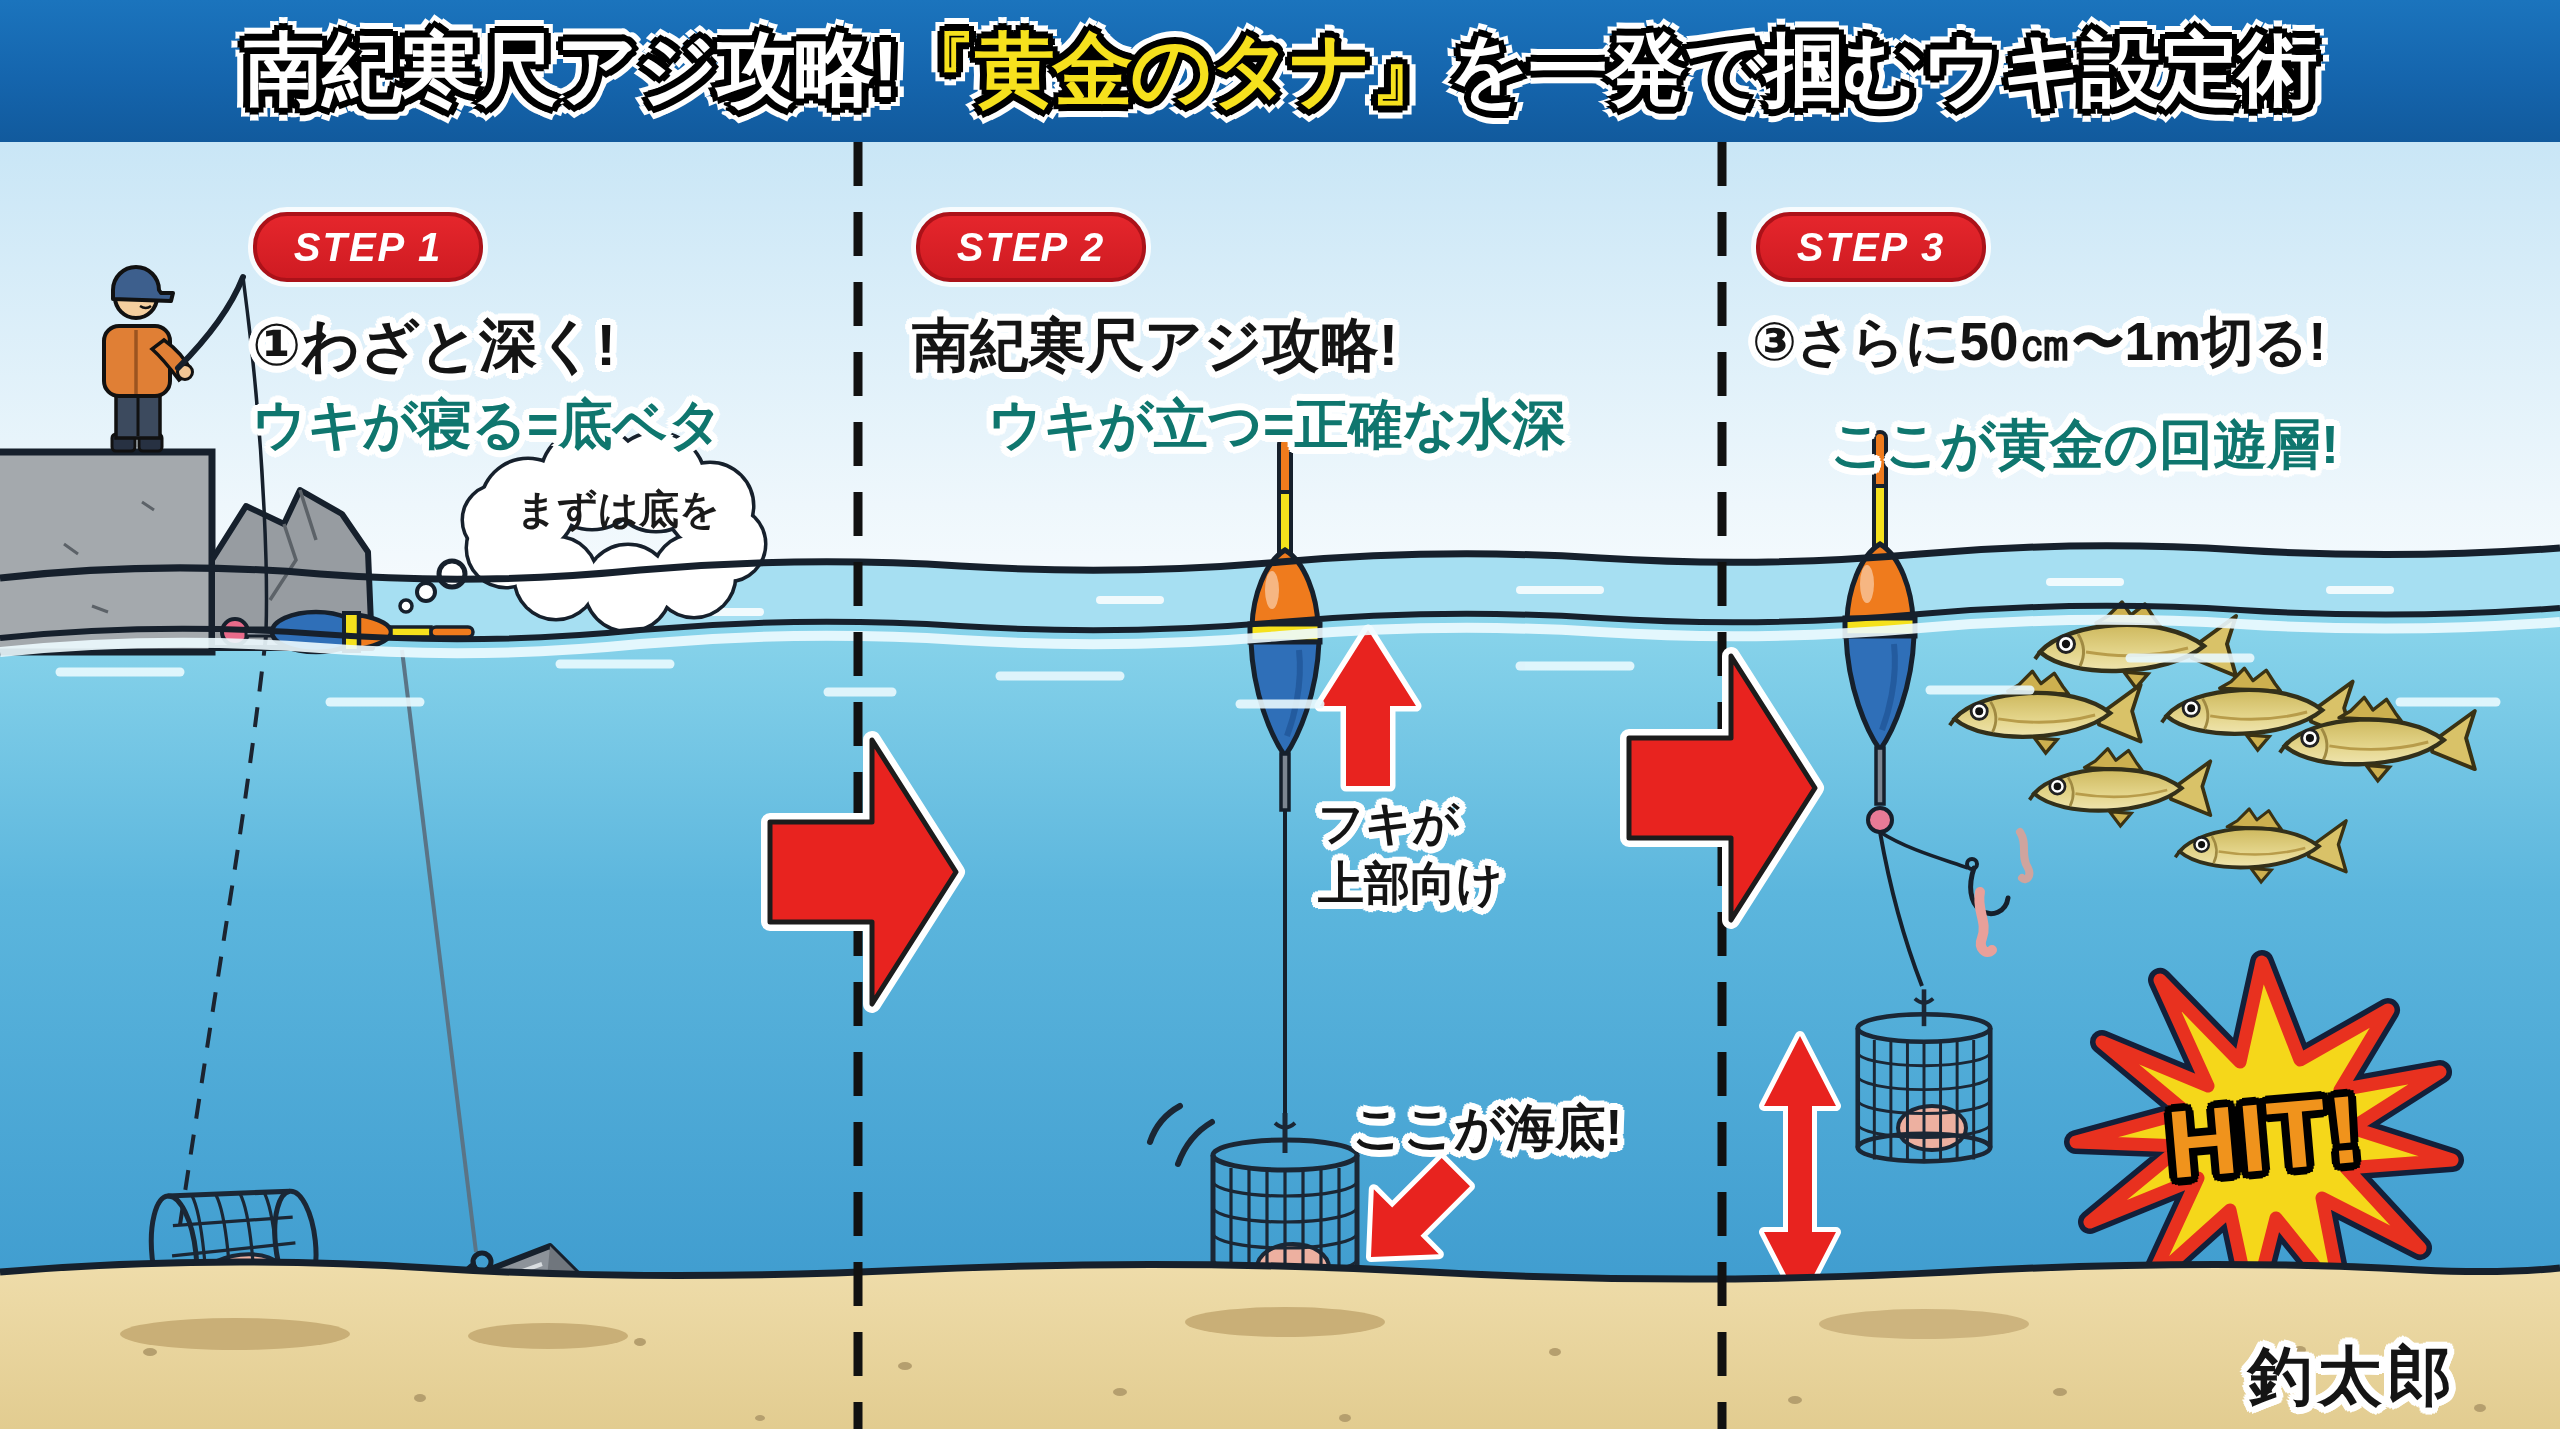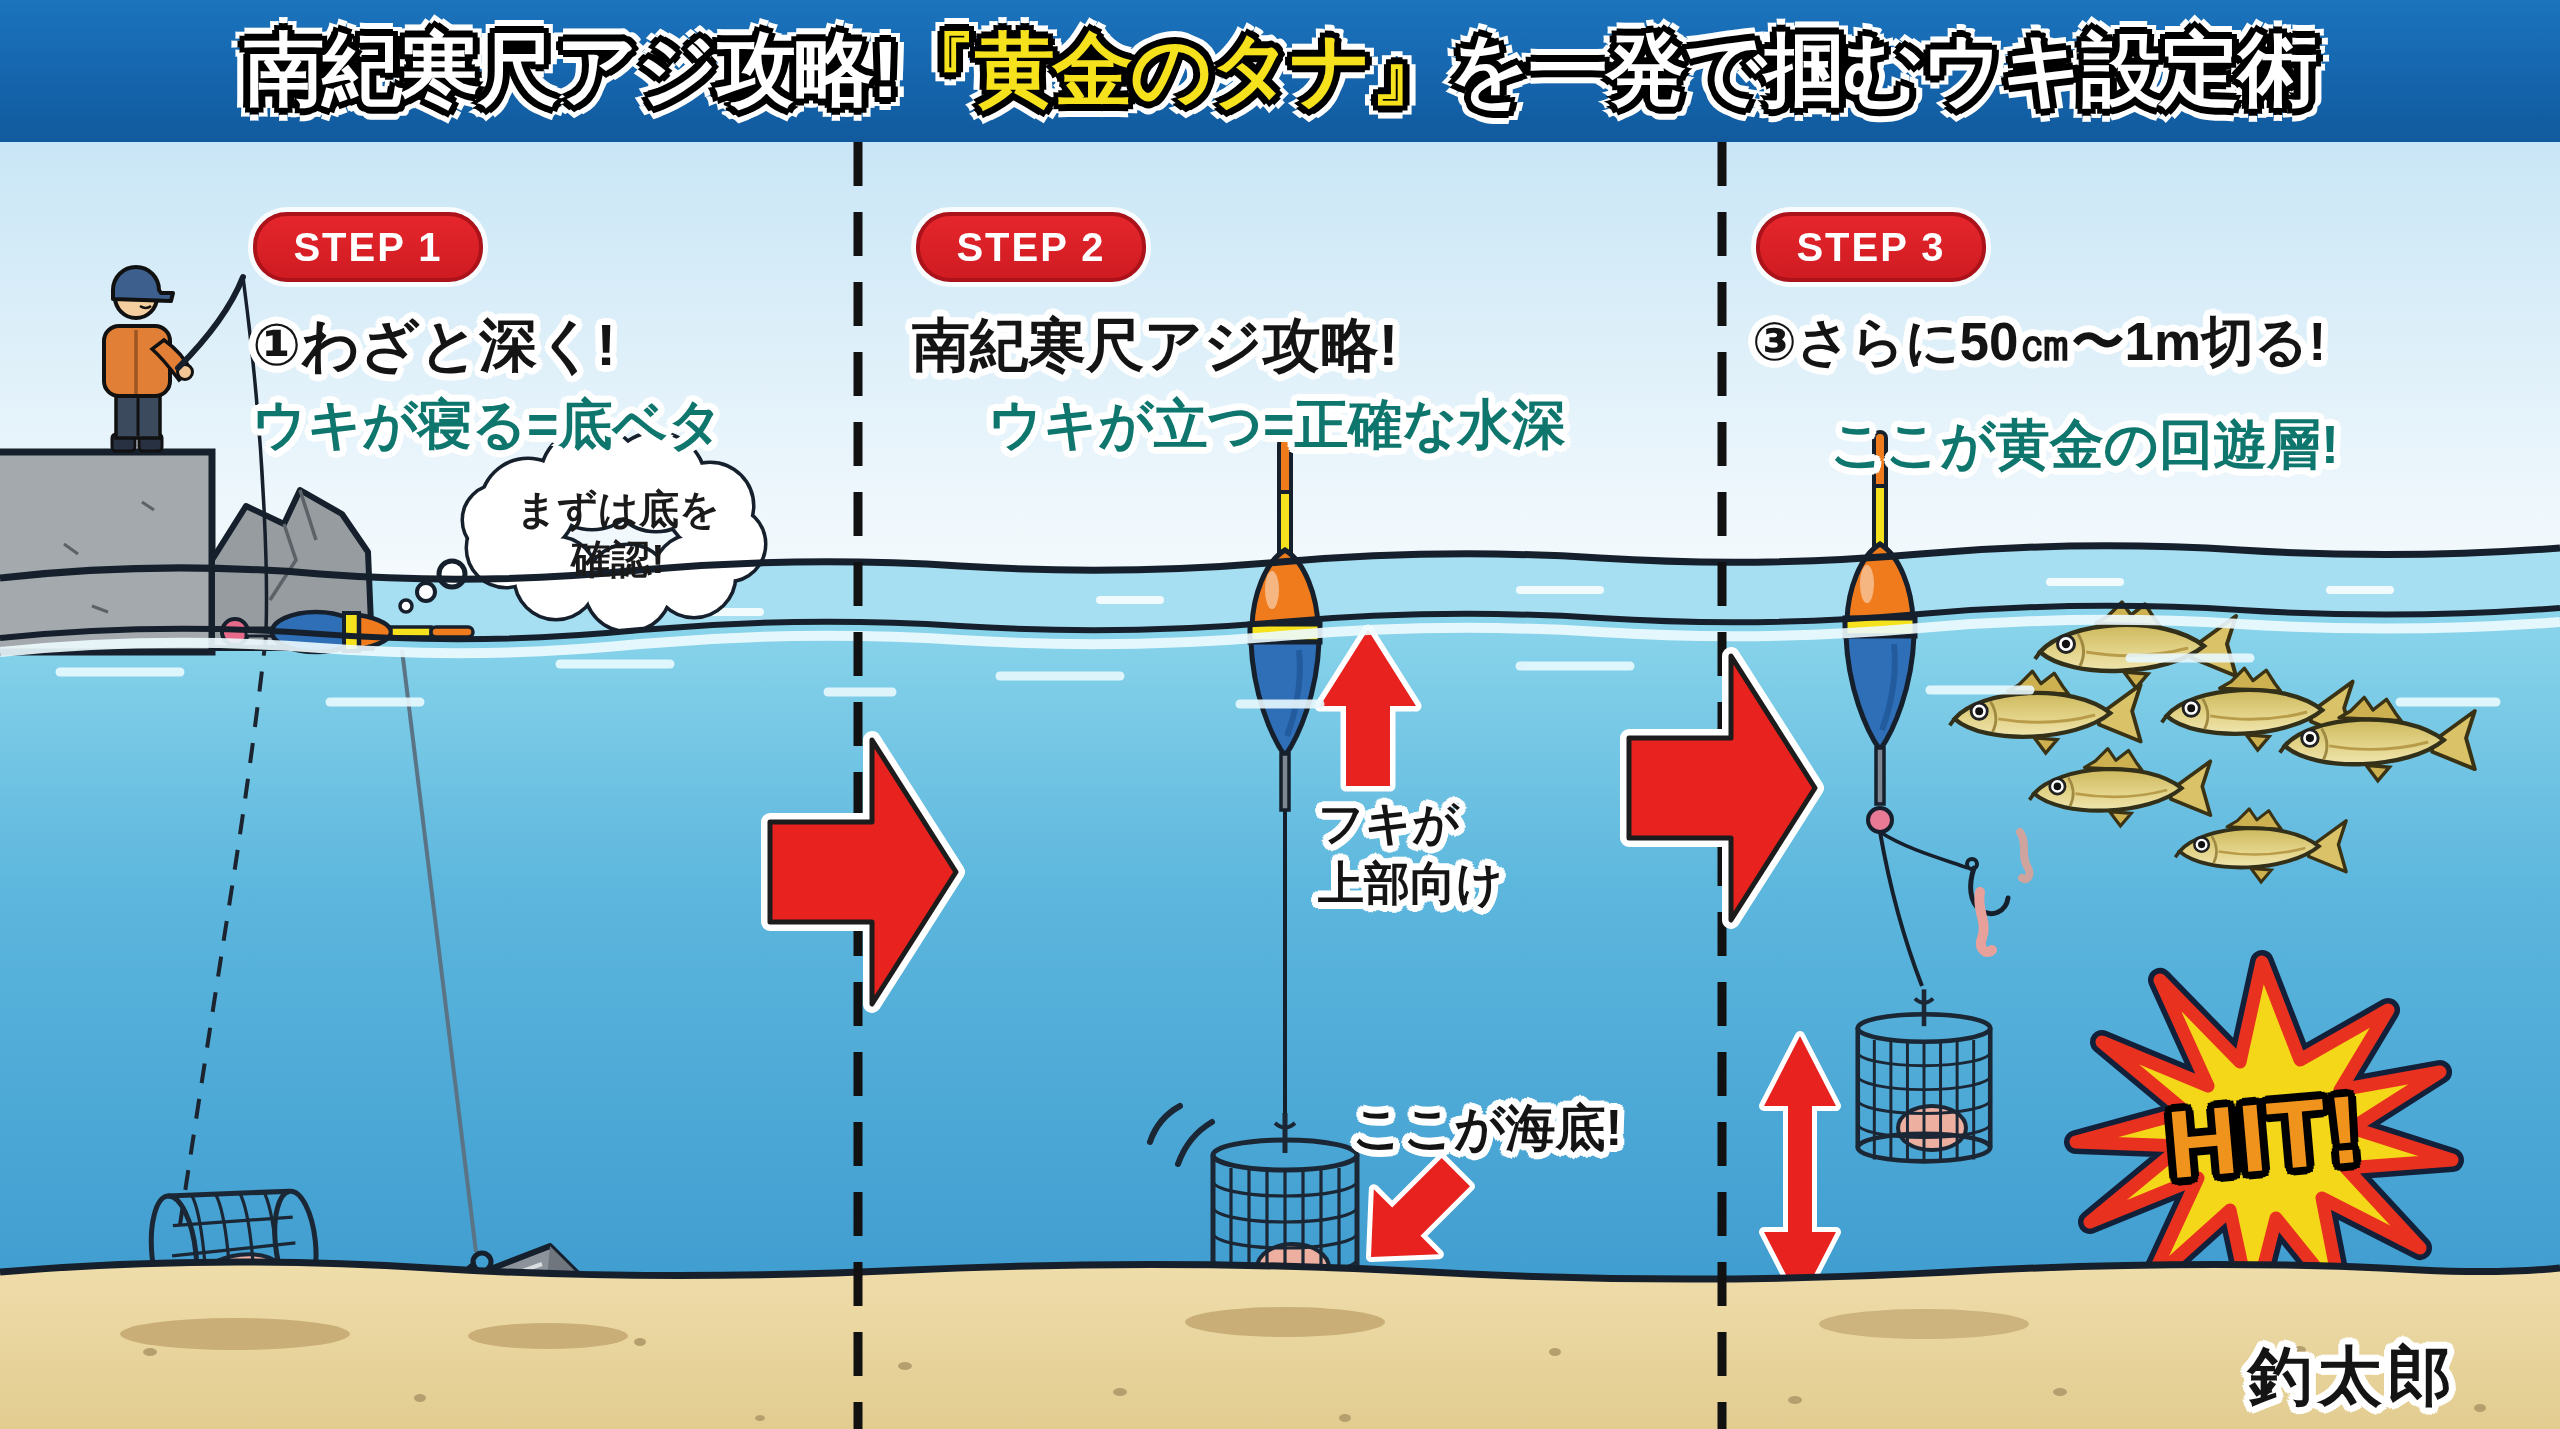--- a/index.html
+++ b/index.html
@@ -42,21 +42,21 @@
       7px 3px 0 #000,7px -3px 0 #000,-7px 3px 0 #000,-7px -3px 0 #000,
       3px 7px 0 #000,3px -7px 0 #000,-3px 7px 0 #000,-3px -7px 0 #000;
   }
   .abs{position:absolute;white-space:nowrap;}
   .step-badge{
     position:absolute;width:222px;height:62px;border-radius:34px;
     background:linear-gradient(180deg,#e5262c,#cf1b22);
     border:4px solid #ab1219;
     box-shadow:0 0 0 5px rgba(255,255,255,.85);
     display:flex;align-items:center;justify-content:center;
-    color:#fff;font-size:40px;font-weight:900;letter-spacing:2px;z-index:22;
+    color:#fff;font-size:40px;font-weight:900;letter-spacing:2px;z-index:22;font-style:italic;
   }
   .h1l{font-size:58px;font-weight:900;color:#141414;z-index:22;}
   .h2l{font-size:54px;font-weight:900;color:#0f766e;z-index:22;}
   .lab{font-size:46px;font-weight:900;color:#141414;line-height:60px;z-index:22;}
   .lab-big{font-size:50px;font-weight:900;color:#141414;z-index:22;}
   .bubble-text{
     position:absolute;left:470px;top:484px;width:296px;text-align:center;
     font-size:40px;line-height:50px;font-weight:900;color:#1a1a1a;z-index:23;
   }
   .hit-text{
@@ -360,21 +360,20 @@
   <div class="abs h2l ow" style="left:988px;top:372px;">ウキが立つ=正確な水深</div>
 
   <div class="step-badge" style="left:1756px;top:212px;">
       <span>STEP 3</span>
     </div>
   <div class="abs h1l ow" style="left:1752px;top:290px;font-size:53px;">③さらに50㎝〜1m切る!</div>
   <div class="abs h2l ow" style="left:1830px;top:392px;">ここが黄金の回遊層!</div>
 
   <div class="bubble-text">
     <div>まずは底を</div>
-    <div>確認!</div>
   </div>
 
   <div class="abs lab ow" style="left:1318px;top:776px;">
     <div>フキが</div>
     <div>上部向け</div>
   </div>
   <div class="abs lab-big ow" style="left:1352px;top:1078px;">ここが海底!</div>
 
   <div class="hit-text ok">HIT!</div>
 

